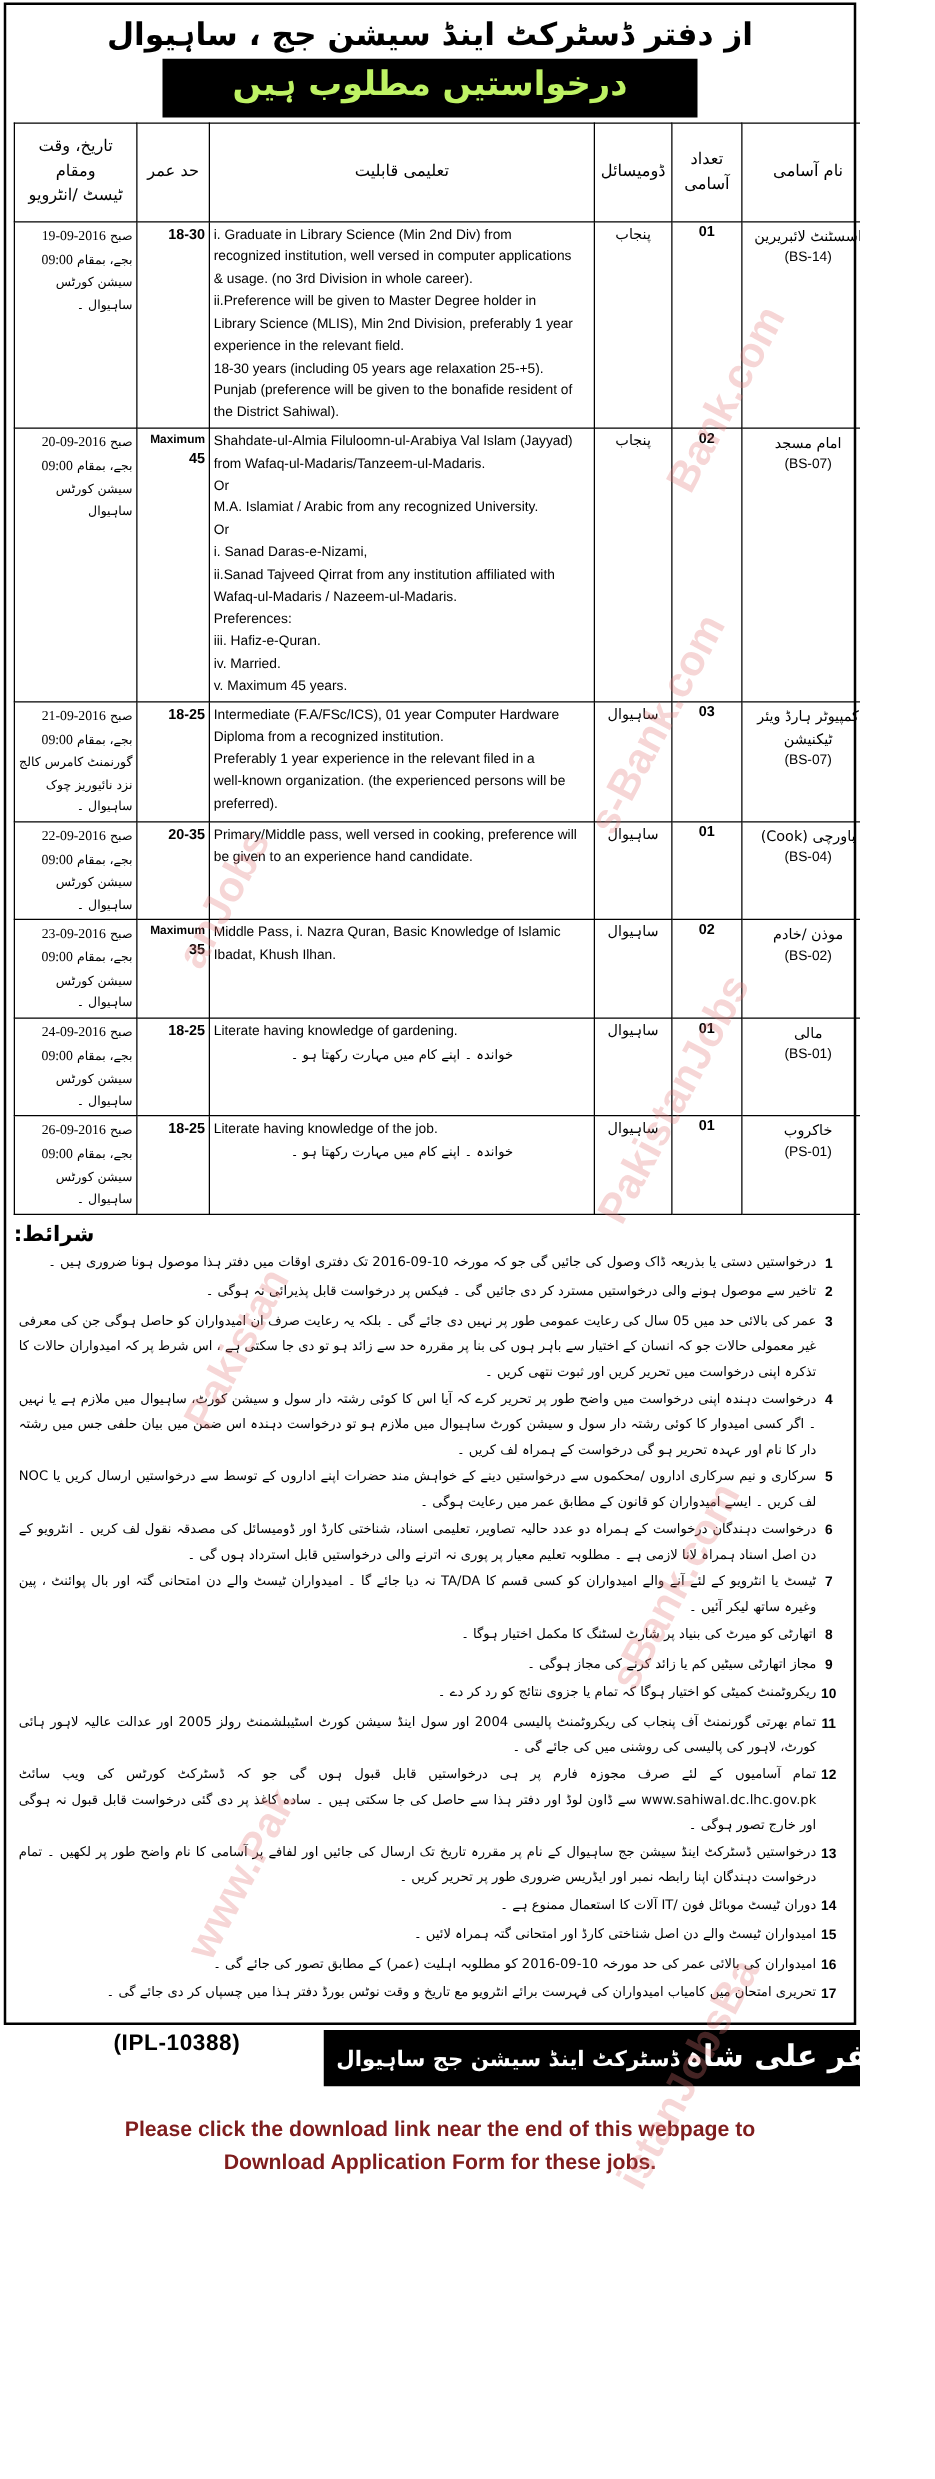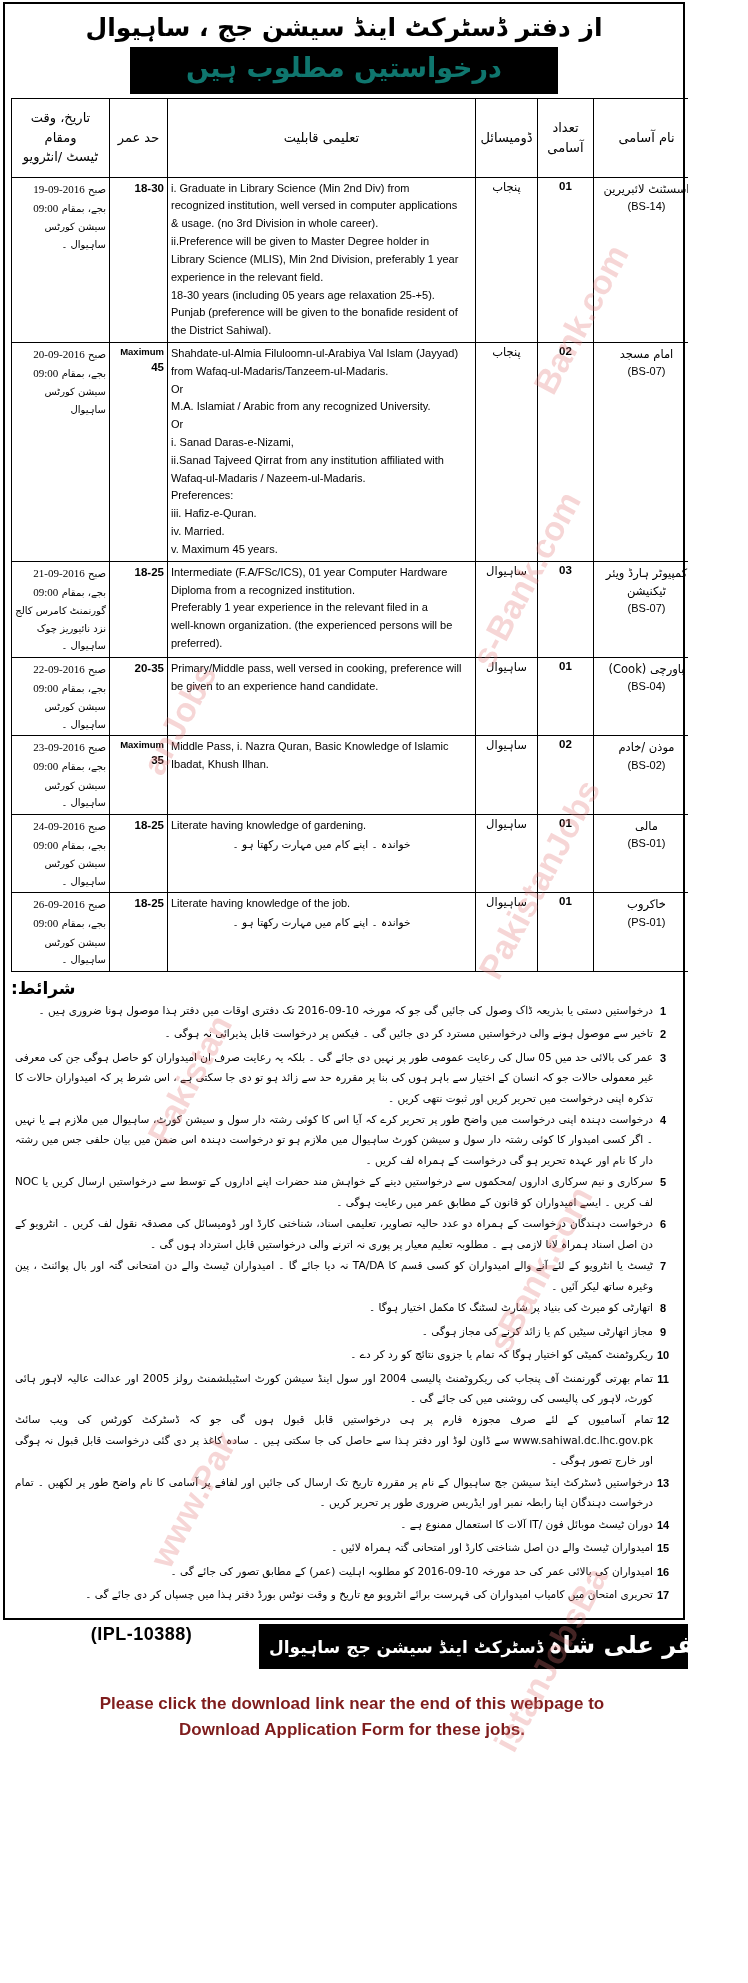--- a/index.html
+++ b/index.html
@@ -35,21 +35,21 @@
     padding:4px 2px 2px 2px;
     white-space:nowrap;
   }
   .banner-wrap{
     display:flex;
     justify-content:center;
     margin:2px 0 4px 0;
   }
   .banner{
     background:#000;
-    color:#0f766e;
+    color:#bef264;
     font-family:"DejaVu Sans", sans-serif;
     font-weight:bold;
     font-size:27px;
     direction:rtl;
     padding:5px 56px 9px 56px;
     line-height:1.2;
     white-space:nowrap;
   }
   .intro{
     direction:rtl;

